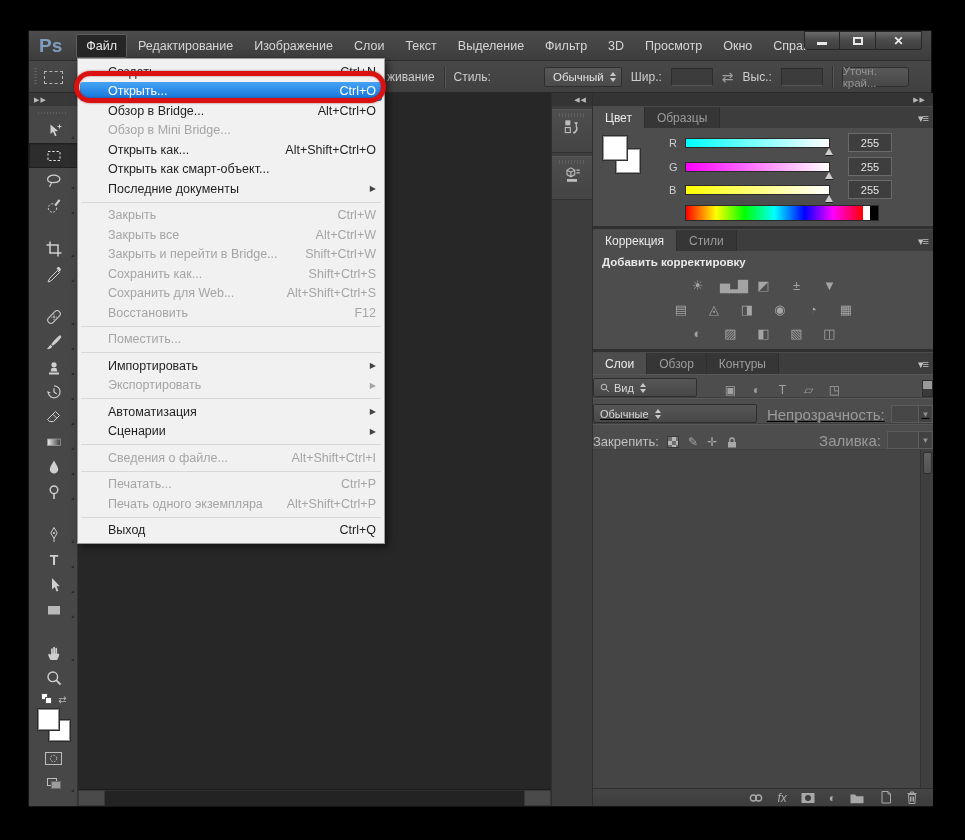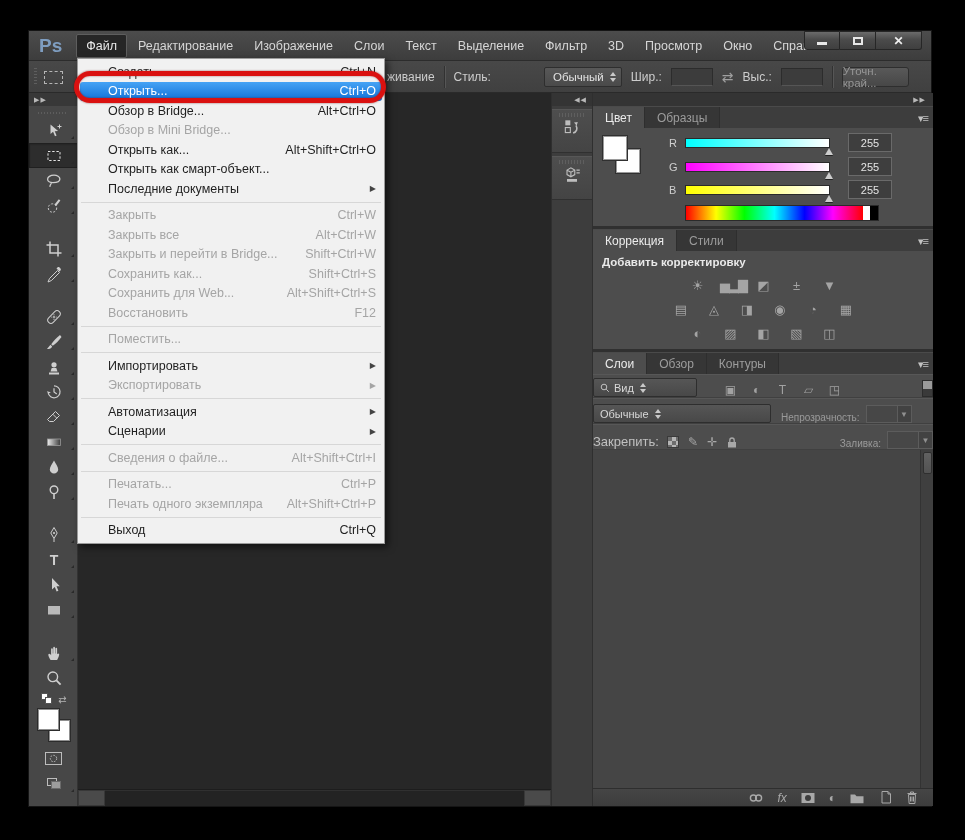--- a/index.html
+++ b/index.html
@@ -91,24 +91,24 @@
   .spec-bw{width:15px;background:linear-gradient(to right,#fff 50%,#000 50%);}
 
   
   .adj-head{position:absolute;left:9px;top:5px;font-size:11.5px;font-weight:bold;color:#e9e9e9;}
   .adj-row{position:absolute;left:0;width:100%;display:flex;justify-content:center;gap:13px;}
   .adj-ico{width:20px;text-align:center;color:#a4a4a4;font-size:13px;line-height:18px;letter-spacing:-1px;}
 
   
   .lr-row{position:relative;display:flex;align-items:flex-end;background:#4d4d4d;border-bottom:1px solid #404040;box-shadow:inset 0 1px 0 #575757;padding:0 0;}
   .lr-row1{height:24px;}
-  .lr-row2{height:26px;}
+  .lr-row2{height:26px;text-decoration:underline;}
   .lr-row3{height:26px;}
   .combo-dark{height:19px;background:linear-gradient(#565656,#484848);border:1px solid #2e2e2e;border-radius:2px;display:flex;align-items:center;padding:0 4px 0 6px;color:#d8d8d8;font-size:11px;}
-  .lbl-dim{color:#9a9a9a;font-size:10px;}
+  .lbl-dim{color:#9a9a9a;font-size:15px;}
   .lbl{color:#c0c0c0;font-size:13px;}
   .fl-icons{display:flex;gap:7px;margin-left:24px;}
   .fl-ico{width:19px;text-align:center;color:#a2a2a2;font-size:12px;}
   .toggle{margin-left:auto;width:11px;height:17px;border:1px solid #2c2c2c;background:linear-gradient(#9a9a9a 0 50%,#3a3a3a 50%);}
   .dis-combo{width:46px;height:18px;background:#474747;border:1px solid #5c5c5c;display:flex;margin-left:6px;}
   .dis-combo .cell{flex:1;}
   .dis-combo .arr{width:14px;border-left:1px solid #5c5c5c;display:flex;align-items:center;justify-content:center;color:#909090;font-size:8px;background:#424242;}
   .lock-icons{display:flex;gap:9px;align-items:center;margin-left:8px;}
   .checker{width:12px;height:12px;background:conic-gradient(#b5b5b5 25%,#6d6d6d 0 50%,#b5b5b5 0 75%,#6d6d6d 0);background-size:8px 8px;border:1px solid #3a3a3a;}
   .lk-glyph{color:#a8a8a8;font-size:12px;}

